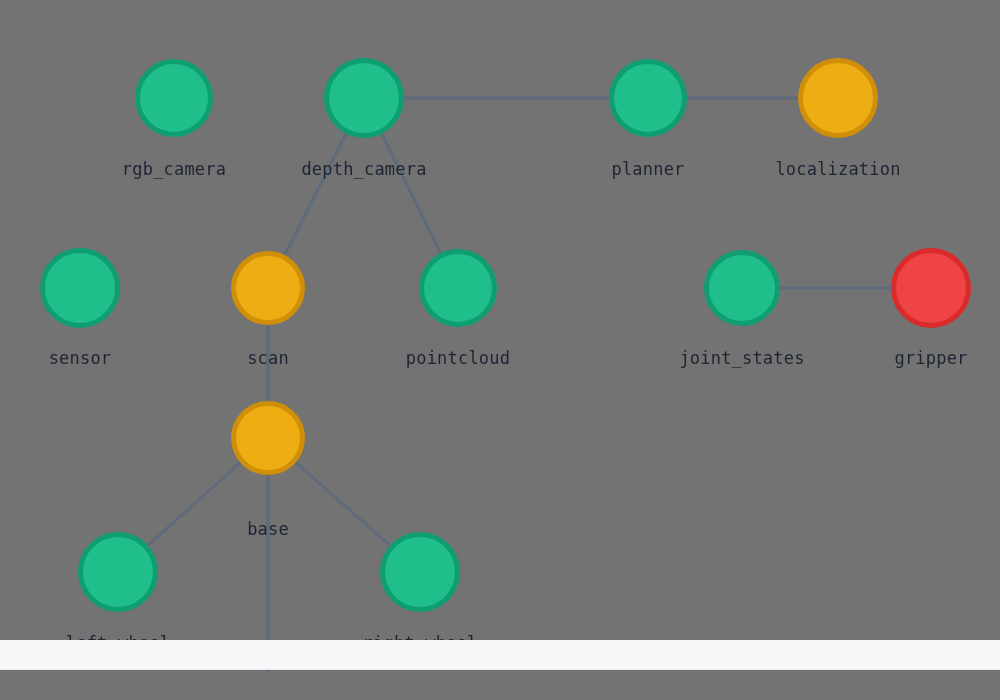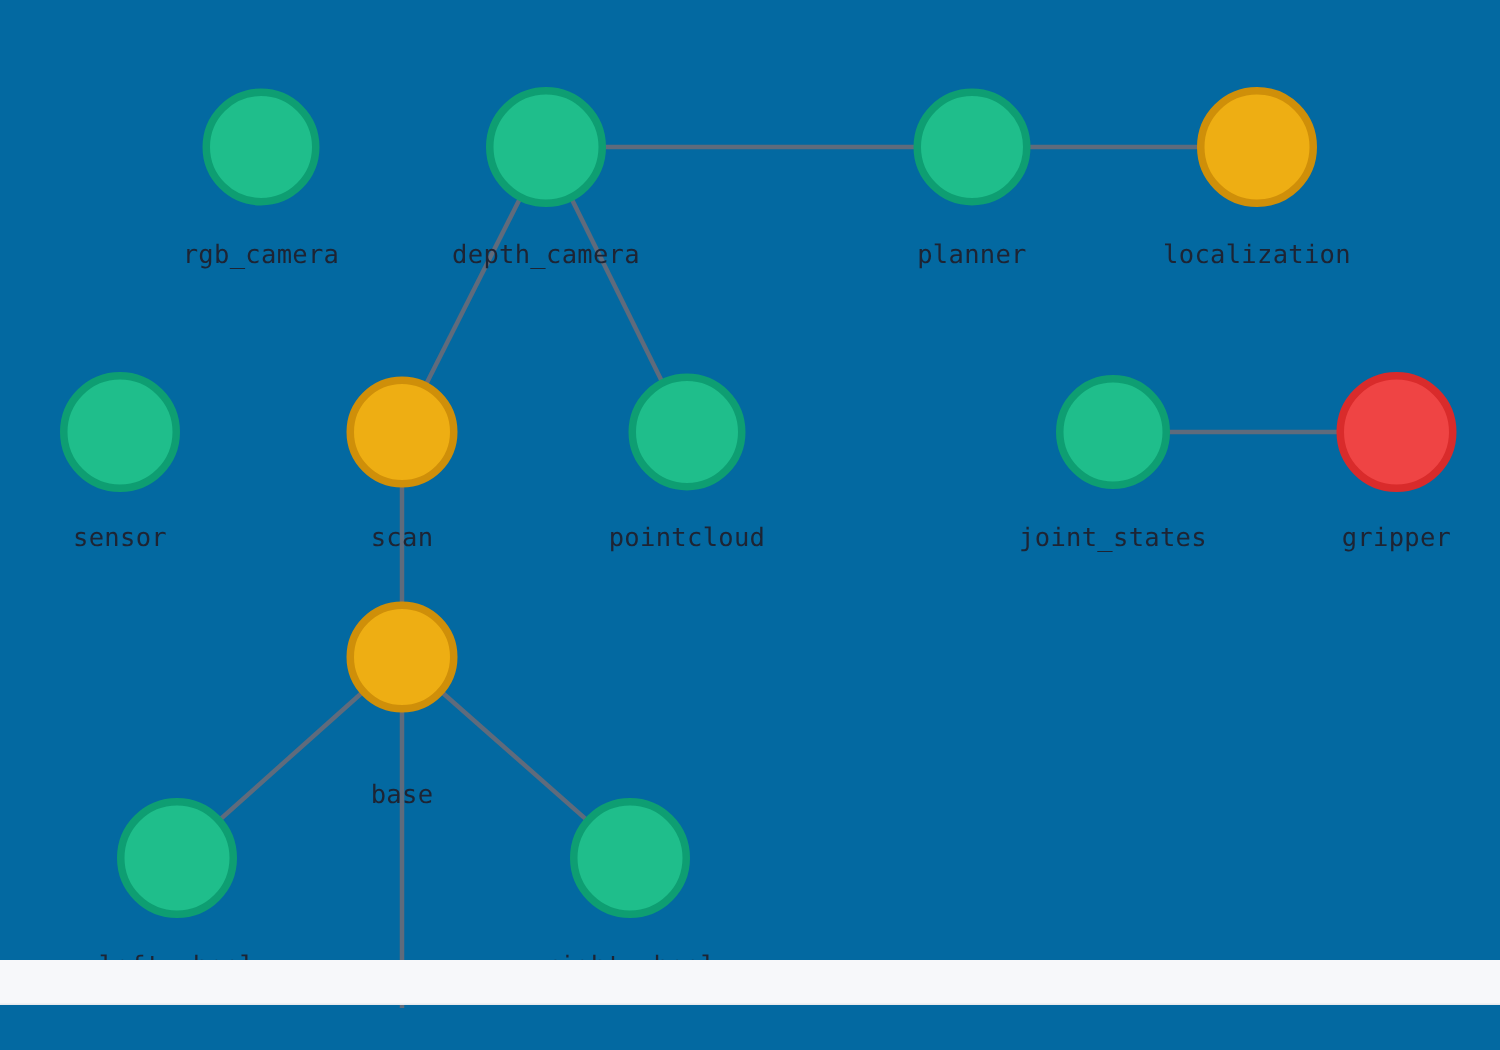--- a/index.html
+++ b/index.html
@@ -14,21 +14,21 @@
     font-family: "DejaVu Sans Mono", "Liberation Mono", monospace;
     overflow: hidden;
     position: relative;
   }
   #graph-canvas {
     position: absolute;
     top: 0;
     left: 0;
     width: 1000px;
     height: 700px;
-    background: #0369a1;
+    background: #737373;
   }
   #graph-svg {
     position: absolute;
     top: 0;
     left: 0;
     width: 1000px;
     height: 700px;
     display: block;
   }
   .node-label {

